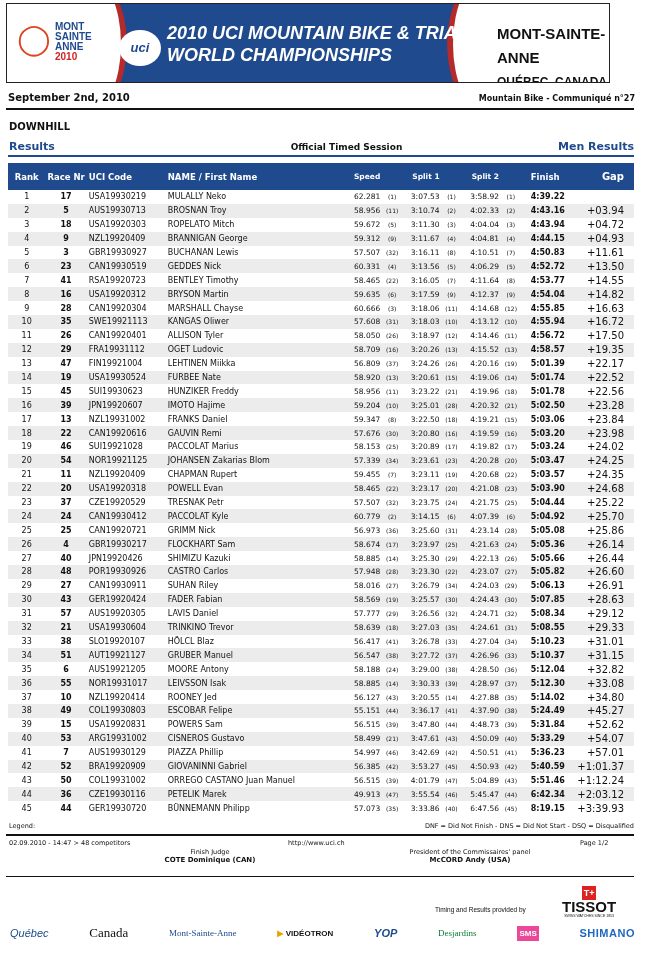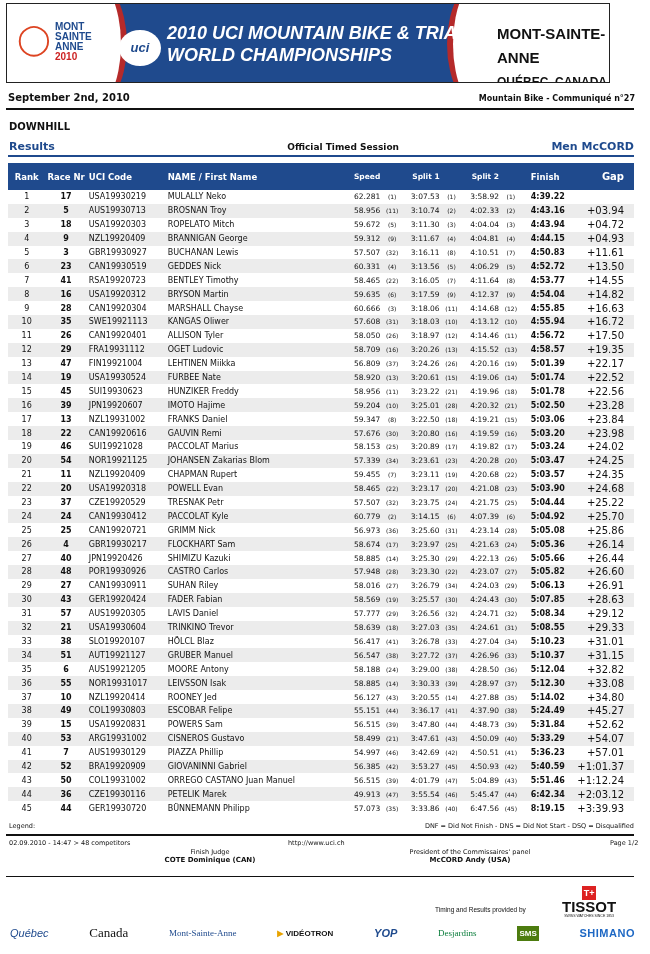--- a/index.html
+++ b/index.html
@@ -54,21 +54,21 @@
   .tissot .tag { font-size: 3.5px; font-weight: normal; display: block; line-height: 5px; }
   .sponsors { position: absolute; left: 10px; top: 925px; width: 625px; display: flex; justify-content: space-between; align-items: center; font-family: "Liberation Sans", sans-serif; }
   .sp { font-size: 10px; }
   .sp-quebec { color: #1f4a8d; font-style: italic; font-size: 11px; }
   .sp-canada { font-family: "Liberation Serif", serif; font-size: 13px; text-align: center; }
   .sp-msa { color: #1f4a8d; font-family: "Liberation Serif", serif; font-size: 9px; }
   .sp-video { font-size: 8px; font-weight: bold; }
   .sp-video .arrow { color: #e8a300; }
   .sp-yop { color: #1f4a8d; font-weight: bold; font-style: italic; font-size: 11px; }
   .sp-desj { color: #0a7d3b; font-family: "Liberation Serif", serif; font-size: 9px; }
-  .sp-sms { background: #4d7c0f; color: #fff; font-size: 8px; font-weight: bold; padding: 3px 2px; }
+  .sp-sms { background: #ec4899; color: #fff; font-size: 8px; font-weight: bold; padding: 3px 2px; }
   .sp-shimano { color: #1e68c4; font-weight: bold; font-size: 11px; letter-spacing: 0.5px; }
 </style>
 </head>
 <body>
 
 <div class="banner">
   <div class="blue"></div>
   <div class="curve-left"></div>
   <div class="curve-right"></div>
   <div class="msa-logo">
@@ -94,21 +94,21 @@
 <div class="dateline">
   <span>September 2nd, 2010</span>
   <span class="right">Mountain Bike - Communiqué n°27</span>
 </div>
 <div class="rule1"></div>
 
 <div class="discipline">DOWNHILL</div>
 <div class="subhead">
   <span class="results">Results</span>
   <span class="session">Official Timed Session</span>
-  <span class="category">Men McCORD</span>
+  <span class="category">Men Results</span>
 </div>
 <div class="rule2"></div>
 
 <table>
   <thead>
     <tr>
       <th class="c-rank">Rank</th>
       <th class="c-nr">Race Nr</th>
       <th class="c-uci">UCI Code</th>
       <th class="c-name">NAME / First Name</th>
@@ -765,21 +765,21 @@
 <div class="foot" style="left:9px;">02.09.2010 - 14:47 &gt; 48 competitors</div>
 <div class="foot foot-center" style="left:150px; top:848px; width:120px;">
   <div>Finish Judge</div>
   <b>COTE Dominique (CAN)</b>
 </div>
 <div class="foot" style="left:288px;">http://www.uci.ch</div>
 <div class="foot foot-center" style="left:390px; top:848px; width:160px;">
   <div>President of the Commissaires' panel</div>
   <b>McCORD Andy (USA)</b>
 </div>
-<div class="foot" style="left:610px;">Page 1/2</div>
+<div class="foot" style="left:580px;">Page 1/2</div>
 <div class="rule4"></div>
 
 <div class="timing">Timing and Results provided by</div>
 <div class="tissot">
   <span class="cross">T+</span><br>
   <span>TISSOT</span>
   <span class="tag">SWISS WATCHES SINCE 1853</span>
 </div>
 
 <div class="sponsors">

